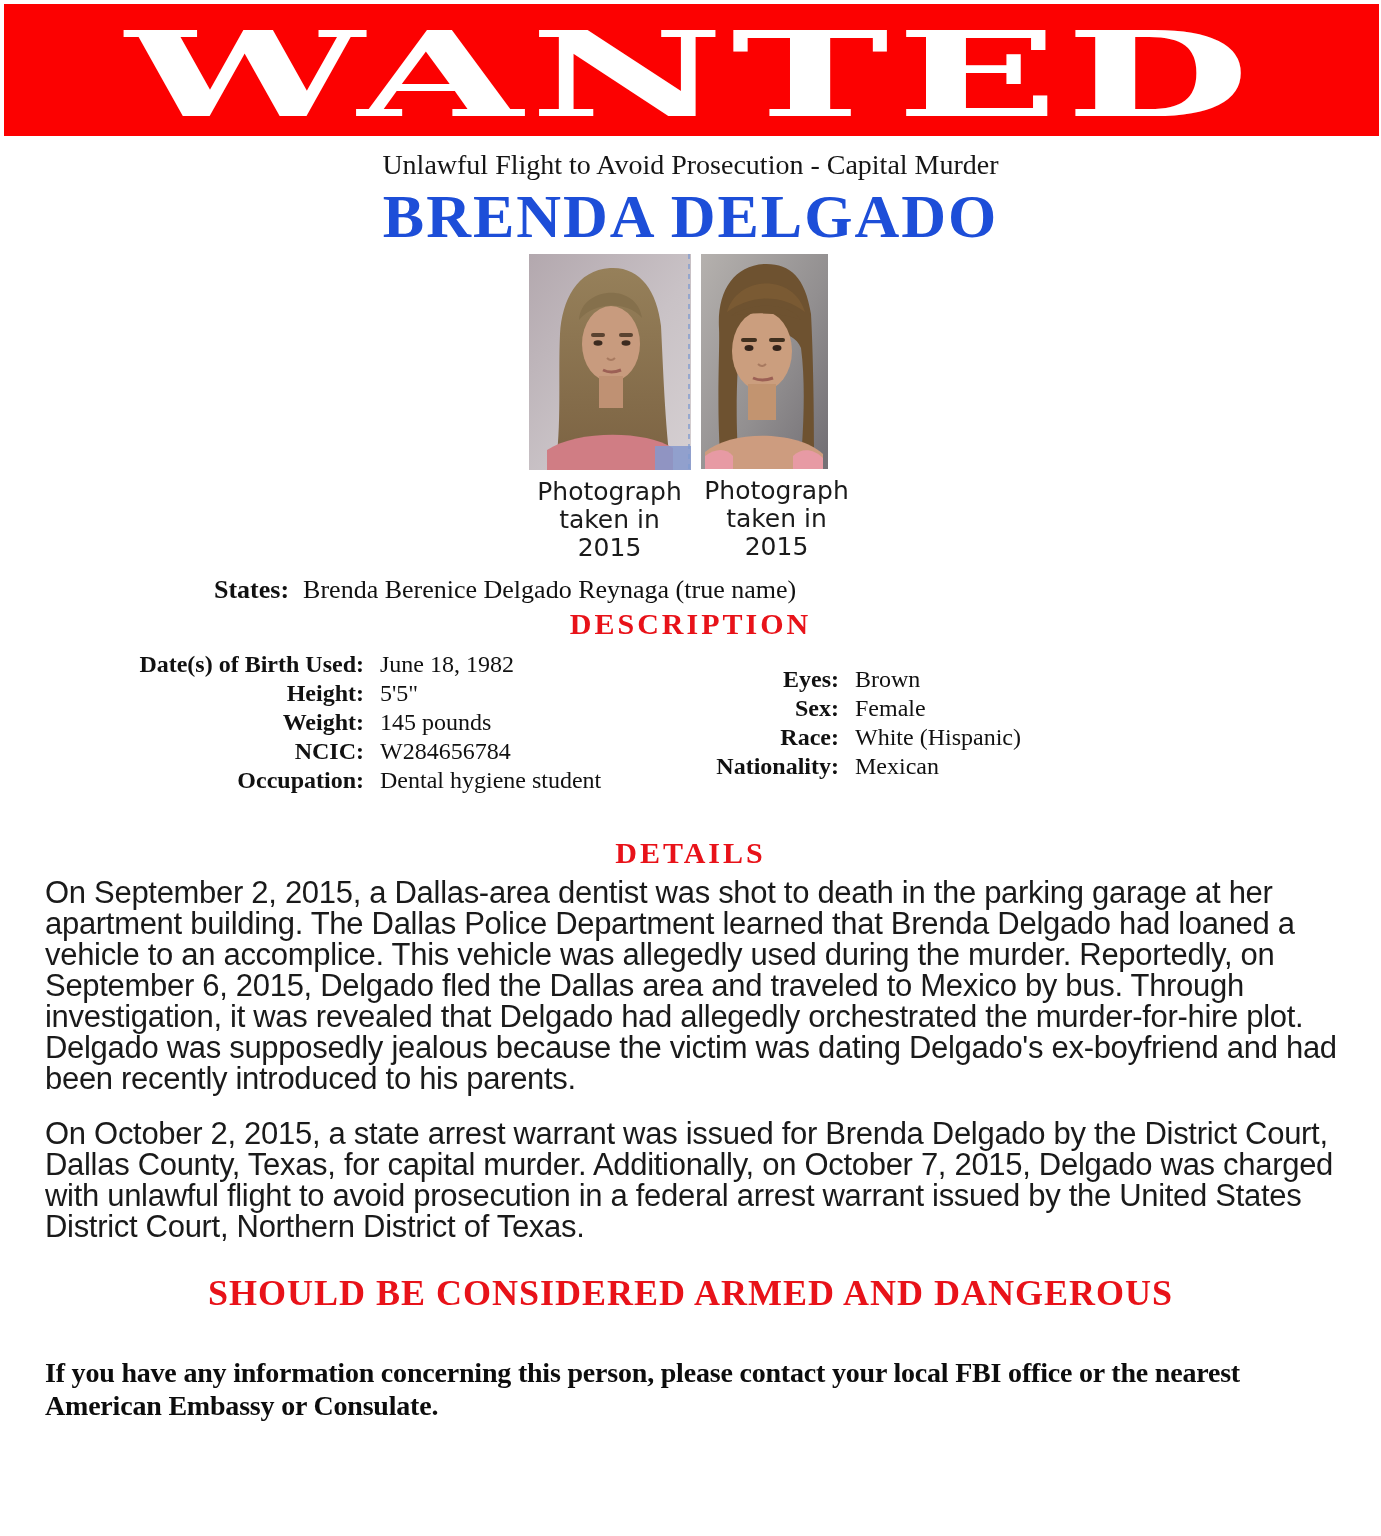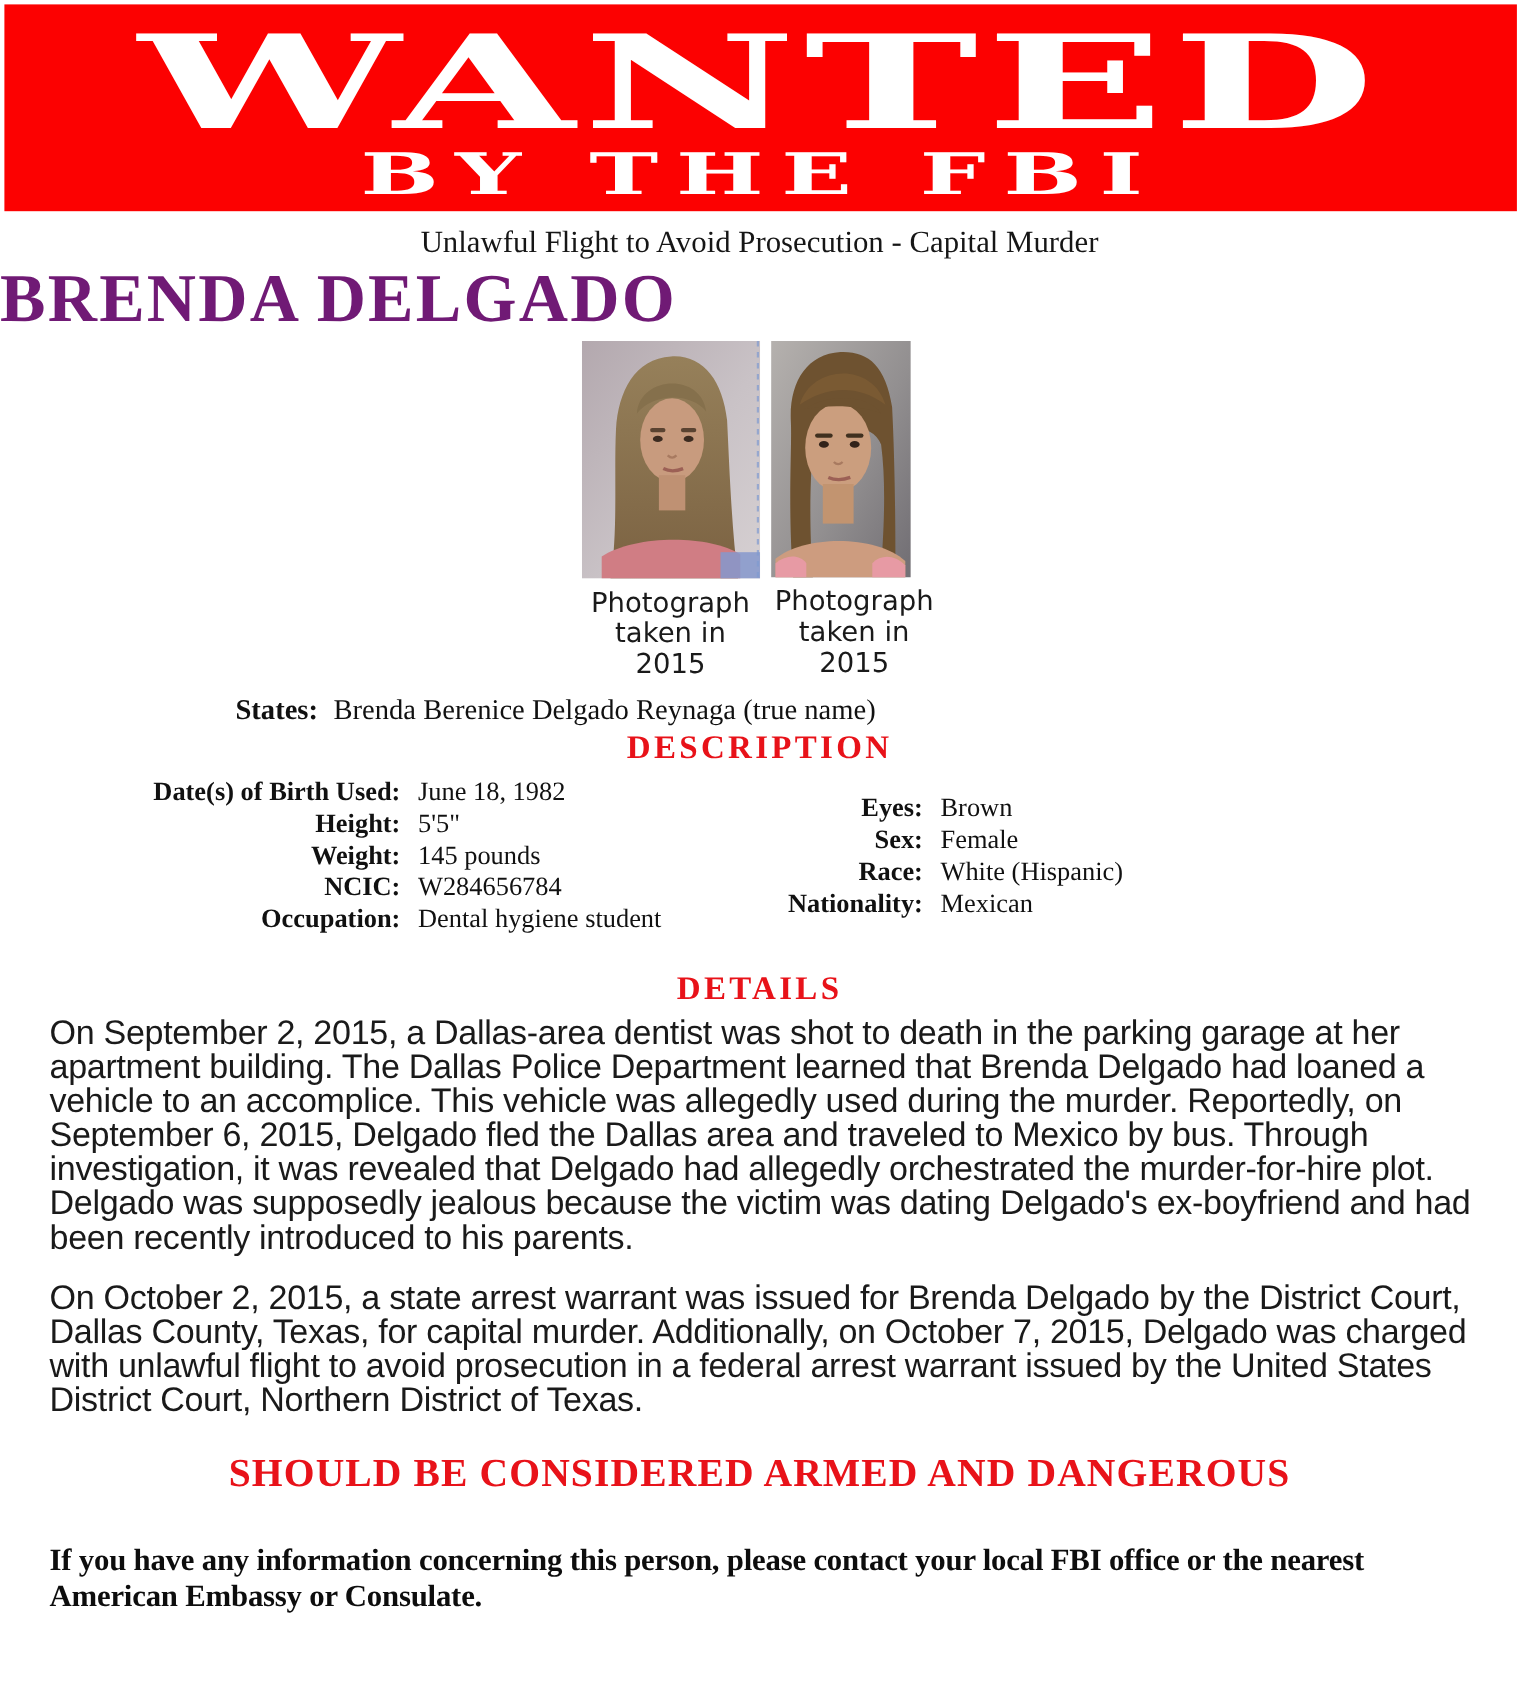--- a/index.html
+++ b/index.html
@@ -3,37 +3,37 @@
 <meta charset="utf-8">
 <style>
   * { margin:0; padding:0; box-sizing:border-box; }
   html,body { background:#ffffff; }
   body {
     width:1381px; height:1536px; overflow:hidden; position:relative;
     font-family:"Liberation Serif", serif; color:#111;
   }
   
   .banner {
-    margin:4px 2px 0 4px; height:188px; background:#fc0101;
+    margin:4px 2px 0 4px; height:132px; background:#fc0101;
     text-align:center; color:#ffffff; overflow:hidden;
   }
   .banner-title {
     margin-top:12px; font-family:"DejaVu Serif", serif; font-weight:bold;
     font-size:118px; line-height:1.0;
   }
   .banner-title span { display:inline-block; transform:scaleX(1.8); letter-spacing:4px; }
   .banner-subtitle {
     margin-top:-6px; font-family:"DejaVu Serif", serif; font-weight:bold; font-size:52px;
   }
   .banner-subtitle span { display:inline-block; transform:scaleX(1.62); letter-spacing:10px; }
 
   
   .charge { margin-top:12px; text-align:center; font-size:28px; line-height:34px; color:#161616; }
-  .name   { margin-top:2px; text-align:left; font-size:62px; line-height:64px;
-            font-weight:bold; color:#701a75; letter-spacing:2px; }
+  .name   { margin-top:2px; text-align:center; font-size:62px; line-height:64px;
+            font-weight:bold; color:#1d4ed8; letter-spacing:2px; }
 
   
   .photos { margin-top:6px; display:flex; justify-content:center; align-items:flex-start; gap:10px; }
   .photo-fig { flex:0 0 auto; }
   .photo { display:block; }
   .photo svg { display:block; }
   figcaption {
     position:relative; left:50%; transform:translateX(-50%); width:152px;
     margin-top:8px; text-align:center;
     font-family:"DejaVu Sans", sans-serif; font-size:25px; line-height:28px; color:#1a1a1a;
@@ -54,21 +54,21 @@
   .desc-table.left { margin-left:40px; }
   .desc-table.left td.lbl { width:340px; }
   .desc-table.left td.val { width:300px; }
   .desc-table.right td.lbl { width:175px; }
   .desc-table.right td.val { width:240px; }
   .extra-table { margin-top:14px; font-size:25px; }
   .extra-table td { line-height:34px; vertical-align:top; }
   .extra-table td.lbl { font-weight:bold; text-align:right; width:310px; padding-right:18px; white-space:nowrap; }
 
   
-  .details-heading { margin-top:30px; }
+  .details-heading { margin-top:40px; }
   .para {
     margin:6px 38px 0 45px; max-width:1305px;
     font-family:"Liberation Sans", sans-serif; font-size:31px; line-height:31px;
     letter-spacing:-0.3px; color:#1a1a1a;
   }
   .para + .para { margin-top:24px; }
 
   
   .warning {
     margin-top:30px; text-align:center; color:#e81219; font-weight:bold;

